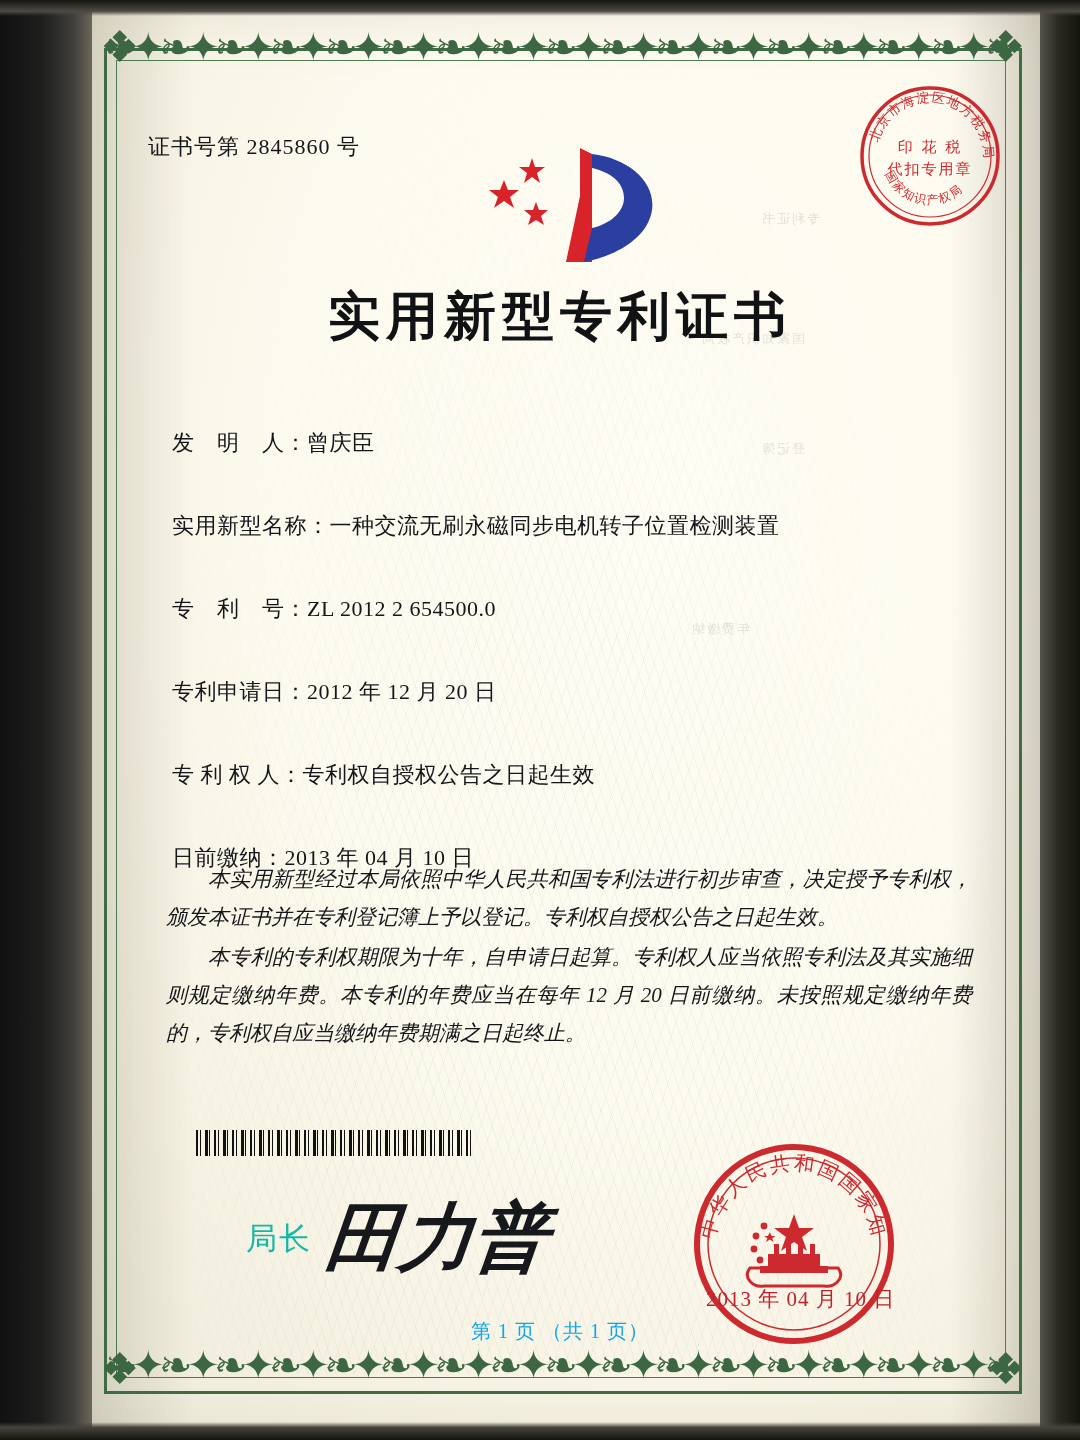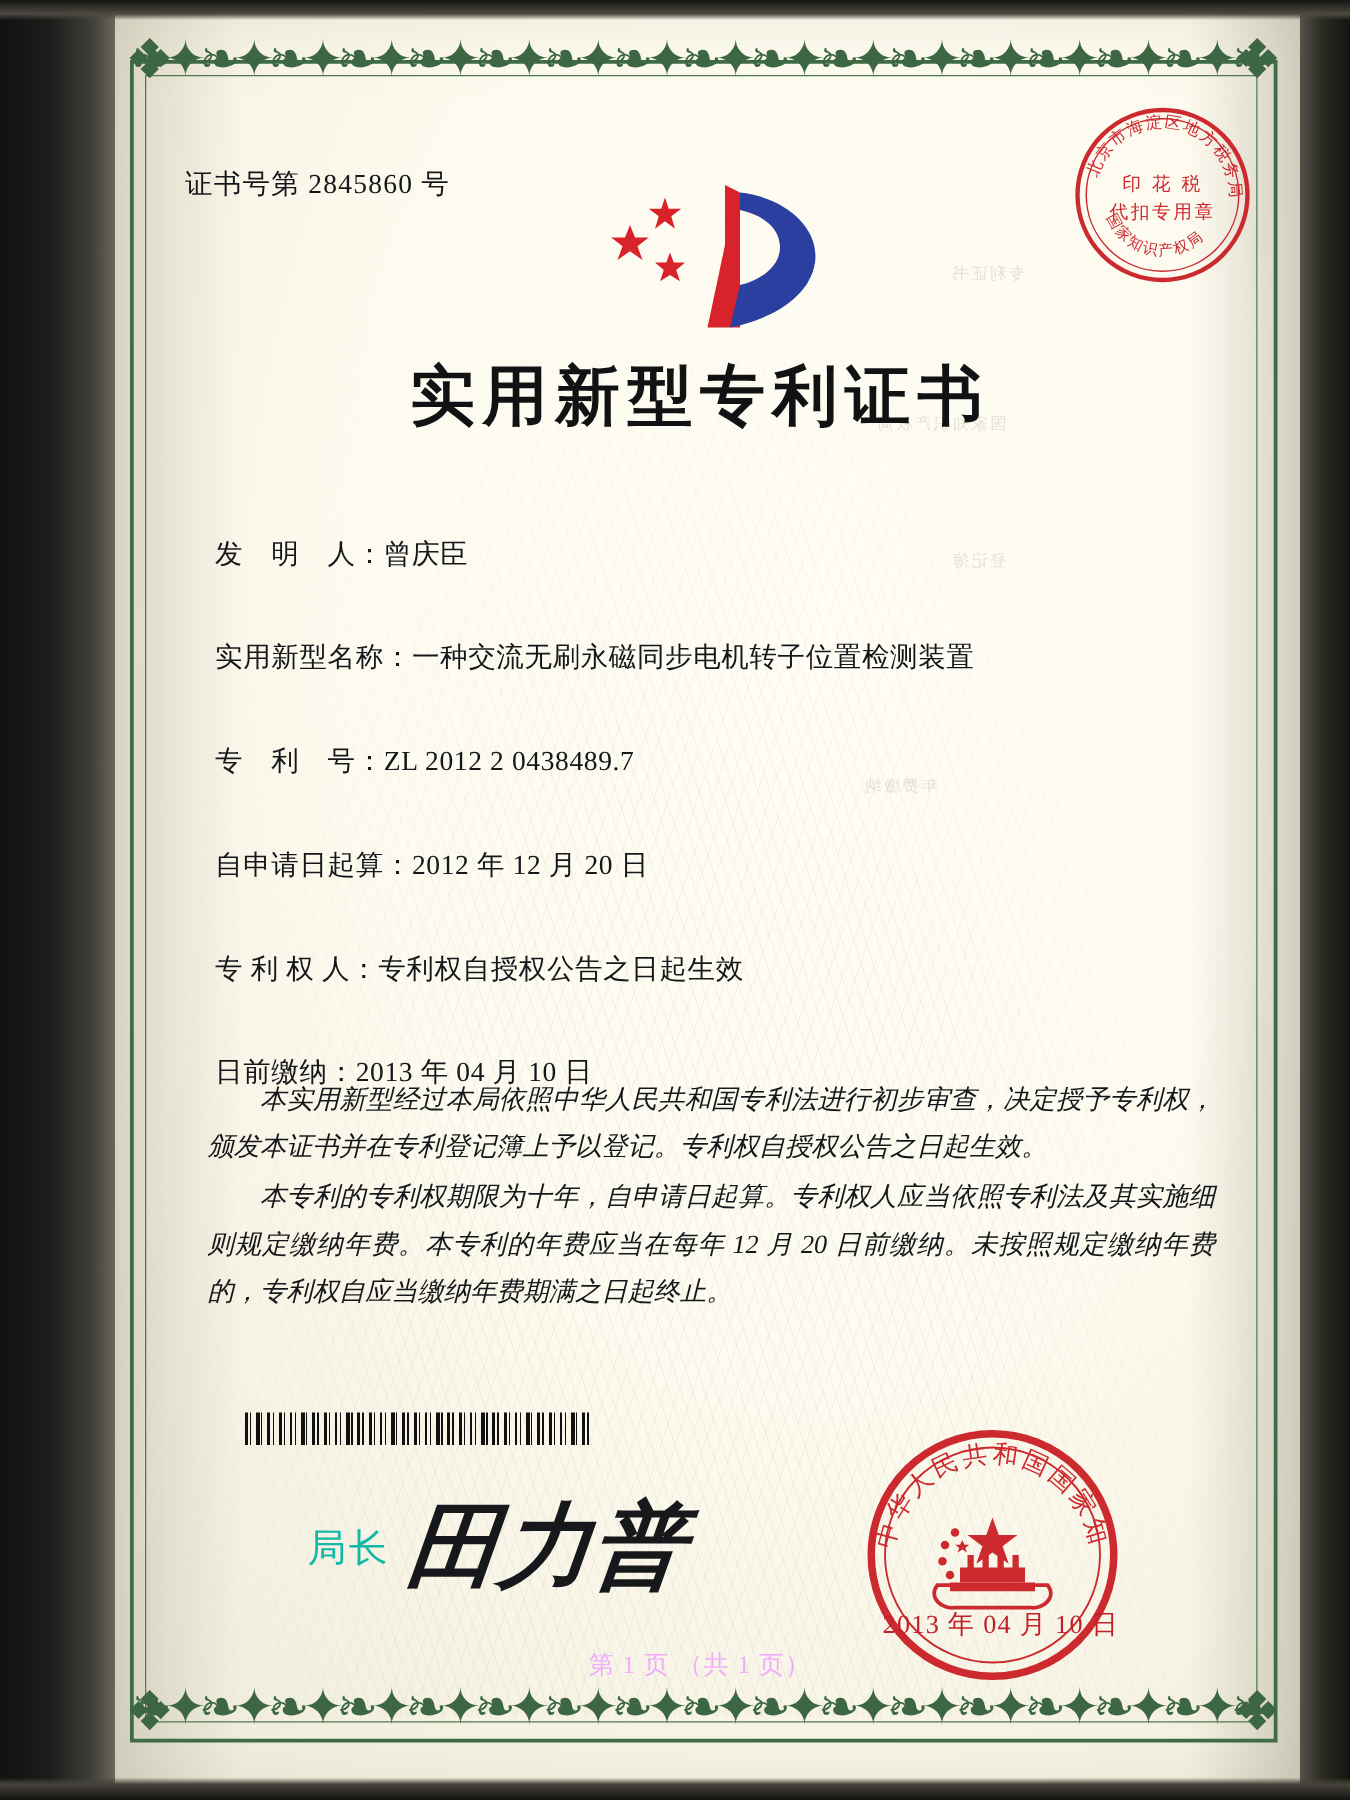--- a/index.html
+++ b/index.html
@@ -264,21 +264,21 @@
     line-height: 1;
   }
 
   .footer {
     position: absolute;
     left: 0;
     top: 1258px;
     width: 888px;
     text-align: center;
     font-size: 20px;
-    color: #f0abfc;
+    color: #0ea5e9;
     letter-spacing: 1px;
   }
 
   
   .seal-top {
     position: absolute;
     left: 856px; top: 82px;
     width: 148px; height: 148px;
     z-index: 7;
   }
@@ -343,24 +343,24 @@
     <div class="title">实用新型专利证书</div>
 
     <div class="fields">
       <div class="field">
         <span class="lbl">发　明　人：</span><span class="val">曾庆臣</span>
       </div>
       <div class="field">
         <span class="lbl">实用新型名称：</span><span class="val">一种交流无刷永磁同步电机转子位置检测装置</span>
       </div>
       <div class="field">
-        <span class="lbl">专　利　号：</span><span class="val">ZL 2012 2 0438489.7</span>
-      </div>
-      <div class="field">
-        <span class="lbl">自申请日起算：</span><span class="val">2012 年 12 月 20 日</span>
+        <span class="lbl">专　利　号：</span><span class="val">ZL 2012 2 654500.0</span>
+      </div>
+      <div class="field">
+        <span class="lbl">专利申请日：</span><span class="val">2012 年 12 月 20 日</span>
       </div>
       <div class="field">
         <span class="lbl">专 利 权 人：</span><span class="val">专利权自授权公告之日起生效</span>
       </div>
       <div class="field">
         <span class="lbl">日前缴纳：</span><span class="val">2013 年 04 月 10 日</span>
       </div>
     </div>
 
     <div class="paras">

